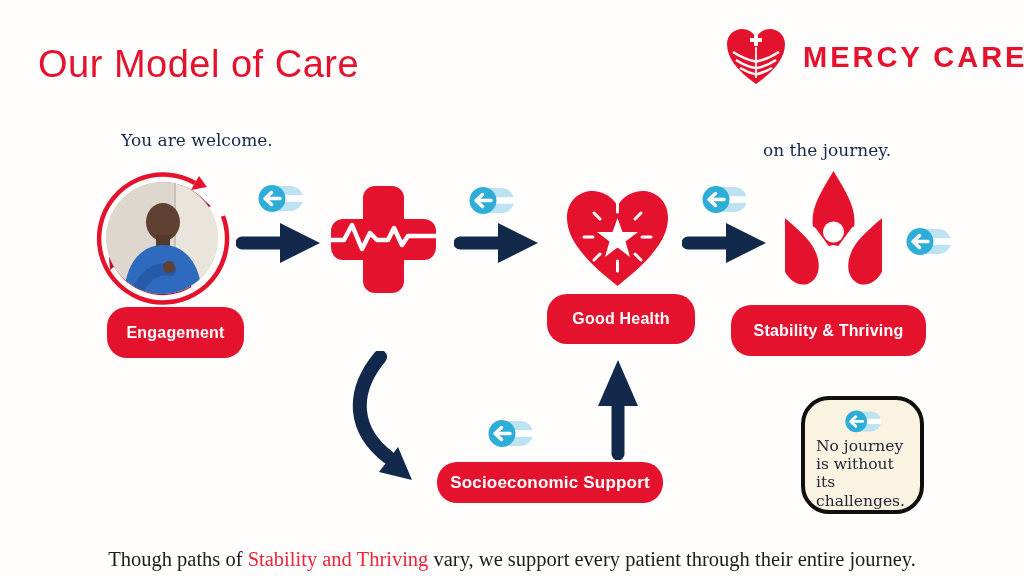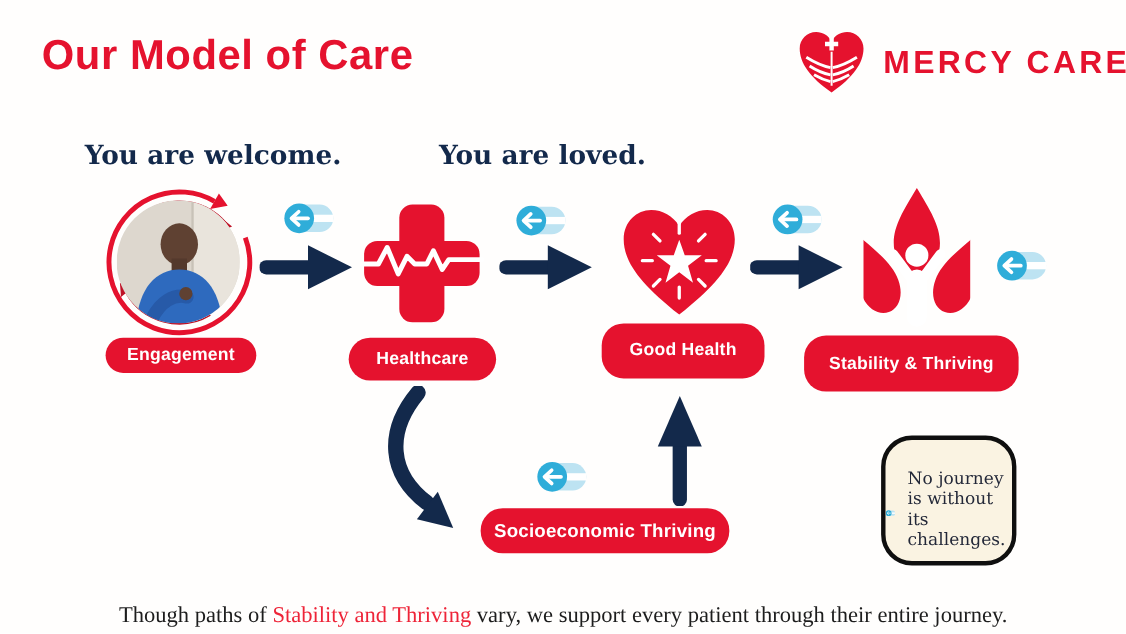--- a/index.html
+++ b/index.html
@@ -5,40 +5,40 @@
   :root{
     --red:#e5122e; --red-dark:#bf1126; --red-bright:#ee2438;
     --navy:#13294b; --blue:#2fadd9; --blue-light:#bde3f2;
     --cream:#faf3e2; --ink:#1d1d1d;
   }
   *{box-sizing:border-box}
   html,body{margin:0;padding:0;background:#fff}
   .slide{position:relative;width:1024px;height:576px;background:#fffefd;
          font-family:"Liberation Sans",sans-serif;overflow:hidden}
 
-  .title{position:absolute;left:38px;top:30px;font-size:38px;font-weight:bold;
+  .title{position:absolute;left:38px;top:43px;font-size:38px;font-weight:normal;
          color:var(--red);letter-spacing:.5px}
 
   .brand{position:absolute;left:724px;top:26px;display:flex;align-items:center;gap:15px}
   .brand-name{color:var(--red);font-weight:bold;font-size:29px;letter-spacing:3px;white-space:nowrap}
 
-  .msg{position:absolute;width:240px;text-align:left;font-family:"DejaVu Serif",serif;
-       font-weight:bold;font-size:24px;line-height:21px;color:var(--navy)}
+  .msg{position:absolute;width:240px;text-align:center;font-family:"DejaVu Serif",serif;
+       font-weight:normal;font-size:17px;line-height:21px;color:var(--navy)}
   .msg-welcome{left:77px;top:130px}
   .msg-loved{left:399px;top:130px}
   .msg-journey{left:707px;top:119px}
 
   .photo{position:absolute;left:106px;top:182px;width:112px;height:112px;
          border-radius:50%;overflow:hidden}
   .arcs{position:absolute;left:92px;top:167px;width:142px;height:142px}
 
   .pill{position:absolute;background:var(--red);color:#fff;font-weight:bold;font-size:16px;
         border-radius:20px;display:flex;align-items:center;justify-content:center;
         letter-spacing:.2px;white-space:nowrap}
-  .pill-engagement{left:96px;top:307px;width:137px;height:32px}
+  .pill-engagement{left:107px;top:307px;width:137px;height:51px}
   .pill-healthcare{left:317px;top:307px;width:134px;height:39px}
   .pill-goodhealth{left:547px;top:294px;width:148px;height:50px}
   .pill-stability{left:731px;top:305px;width:195px;height:51px}
   .pill-socio{left:437px;top:462px;width:226px;height:41px;font-size:17px}
 
   .flow-arrow{position:absolute;width:88px;height:48px}
   .arrow-1{left:236px;top:219px}
   .arrow-2{left:454px;top:219px}
   .arrow-3{left:682px;top:219px}
 
@@ -50,21 +50,21 @@
   .badge-5{left:487px;top:418px}
 
   .icon-cross{position:absolute;left:327px;top:182px;width:113px;height:115px}
   .icon-heart{position:absolute;left:561px;top:185px;width:113px;height:108px}
   .icon-flame{position:absolute;left:785px;top:169px;width:97px;height:134px}
   .icon-curve{position:absolute;left:342px;top:351px;width:105px;height:140px}
   .icon-up{position:absolute;left:594px;top:356px;width:48px;height:104px}
 
   .callout{position:absolute;left:801px;top:396px;width:123px;height:118px;
            background:var(--cream);border:4px solid #0f0f0f;border-radius:28px;
-           display:flex;align-items:center;padding-top:23px}
+           display:flex;flex-direction:column;align-items:center;padding-top:9px}
   .callout .badge-in{width:44px;height:29px}
   .callout-text{font-family:"DejaVu Serif",serif;font-size:15.5px;line-height:1.18;
                 color:#232838;padding:3px 6px 0 11px;align-self:flex-start}
 
   .footer{position:absolute;left:0;top:527px;width:1024px;text-align:center;
           font-family:"Liberation Serif",serif;font-size:20.5px;color:var(--ink)}
   .footer .hl{color:var(--red-bright)}
 </style>
 </head>
 <body>
@@ -94,23 +94,23 @@
       <path d="M32 58 C12 44 3 31 3 18 C3 9.5 9.8 3 18 3 C24 3 29.2 6.2 32 11.4 C34.8 6.2 40 3 46 3 C54.2 3 61 9.5 61 18 C61 31 52 44 32 58 Z" fill="var(--red)"></path>
       <path d="M30 8 h4 v4 h4 v4 h-4 v4 h-4 v-4 h-4 v-4 h4 z" fill="#fff"></path>
       <path d="M31.1 21 h1.8 v31 h-1.8 z" fill="#fff"></path>
       <path d="M9 26 C17 31 25 34.3 31 35.4 M12 34 C19 38.6 25.8 41 31 42 M16 42 C21.5 45.2 26.8 47.2 31 48.2" stroke="#fff" stroke-width="2.6" fill="none"></path>
       <path d="M55 26 C47 31 39 34.3 33 35.4 M52 34 C45 38.6 38.2 41 33 42 M48 42 C42.5 45.2 37.2 47.2 33 48.2" stroke="#fff" stroke-width="2.6" fill="none"></path>
     </svg>
     <span class="brand-name">MERCY CARE</span>
   </div>
 
   <div class="msg msg-welcome">You are welcome.</div>
-  <div class="msg msg-loved">You are loved.</div>
   <div class="msg msg-journey">
     <br>
+    <span>on the journey.</span>
   </div>
 
   <svg class="arcs" viewBox="0 0 142 142">
     <path d="M131 49 A64 64 0 1 1 103 16" stroke="var(--red)" stroke-width="4.5" fill="none"></path>
     <polygon points="99,23 107,9 115,20" fill="var(--red)"></polygon>
     <path d="M26 40 A55 55 0 0 1 114 37" stroke="var(--red-dark)" stroke-width="2.4" fill="none"></path>
     <polygon points="109,31 119,39 107,44" fill="var(--red-dark)"></polygon>
     <path d="M99 119 A55 55 0 0 1 23 99" stroke="var(--red-dark)" stroke-width="2.4" fill="none"></path>
     <polygon points="28,95 17,90 18,103" fill="var(--red-dark)"></polygon>
   </svg>
@@ -182,24 +182,23 @@
     </g>
     <circle cx="48.5" cy="63" r="10.5" fill="#fff"></circle>
     <rect x="39.5" y="76" width="18" height="52" rx="9" fill="#fff"></rect>
     <g stroke="#fff" stroke-width="9" stroke-linecap="round">
       <line x1="44" y1="85" x2="27" y2="62"></line>
       <line x1="53" y1="85" x2="70" y2="62"></line>
     </g>
   </svg>
 
   <div class="pill pill-engagement">Engagement</div>
-  <div class="pill pill-healthcare">Healthcare</div>
   <div class="pill pill-goodhealth">Good Health</div>
   <div class="pill pill-stability">Stability &amp; Thriving</div>
-  <div class="pill pill-socio">Socioeconomic Thriving</div>
+  <div class="pill pill-socio">Socioeconomic Support</div>
 
   <svg class="icon-curve" viewBox="0 0 105 140">
     <path d="M38 6 C8 42 12 80 46 106" stroke="var(--navy)" stroke-width="14" fill="none" stroke-linecap="round"></path>
     <polygon points="37,121 56,96 70,129" fill="var(--navy)"></polygon>
   </svg>
   <svg class="icon-up" viewBox="0 0 48 104">
     <line x1="24" y1="98" x2="24" y2="46" stroke="var(--navy)" stroke-width="13" stroke-linecap="round"></line>
     <polygon points="4,50 24,4 44,50" fill="var(--navy)"></polygon>
   </svg>
 

